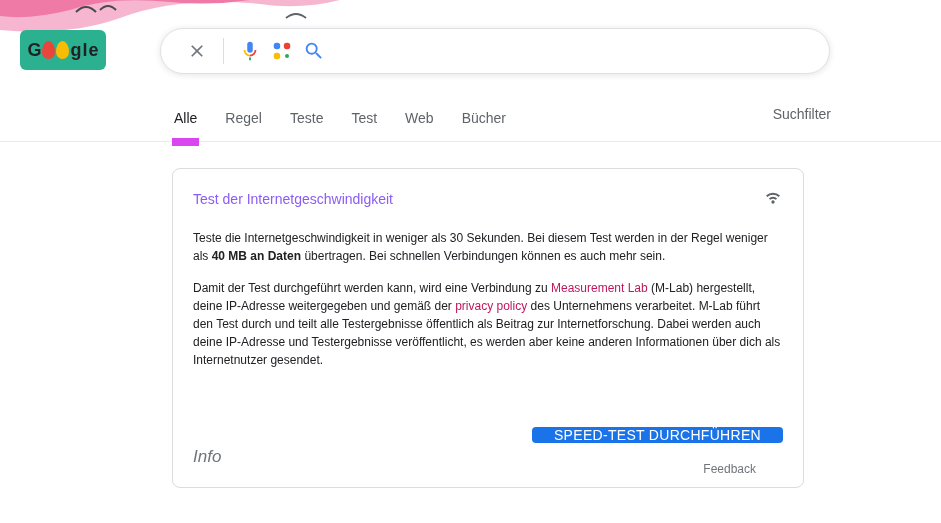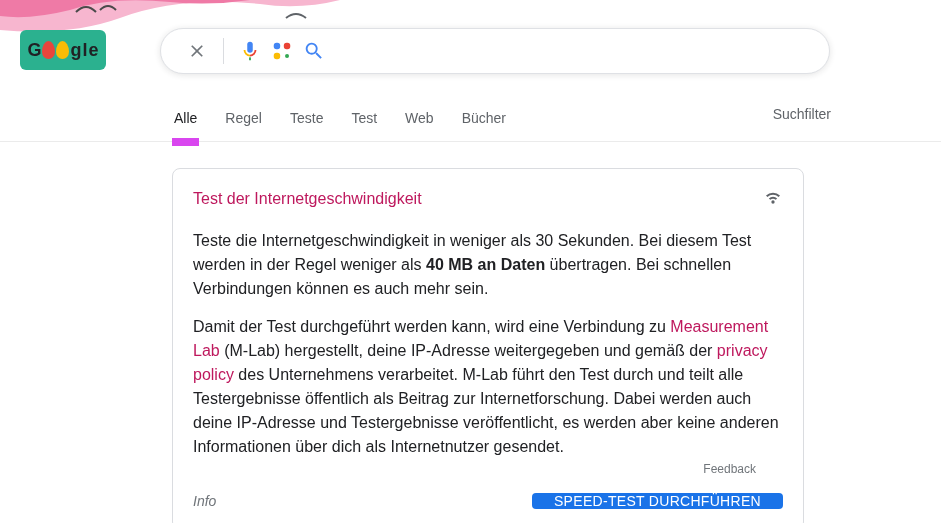--- a/index.html
+++ b/index.html
@@ -102,37 +102,37 @@
     border: 1px solid #dadce0;
     border-radius: 8px;
     background: #fff;
   }
   .card-head {
     display:flex;
     justify-content: space-between;
     align-items: center;
     padding: 18px 20px 14px 20px;
   }
-  .card-title { font-size: 16px; color:#be185d; }
+  .card-title { font-size: 14px; color:#8b5cf6; }
   .card-body {
     padding: 4px 20px 10px 20px;
-    font-size: 16px;
+    font-size: 12px;
     line-height: 1.5;
     color: #202124;
   }
   .card-body p { margin-bottom: 14px; }
   .card-body a { color: #be185d; text-decoration: none; }
   .card-body strong { font-weight: 700; }
   .card-foot {
     display:flex;
     justify-content: space-between;
     align-items: center;
     padding: 10px 20px 20px 20px;
   }
-  .info { font-size: 14px; color:#70757a; font-style: italic; cursor:pointer; }
+  .info { font-size: 17px; color:#70757a; font-style: italic; cursor:pointer;margin-top:44px; }
   .run-btn {
     background: #1a73e8;
     color: #fff;
     border: none;
     border-radius: 4px;
     padding: 0 22px;
     font-size: 14px;
     letter-spacing: .3px;
     cursor: pointer;
   }

